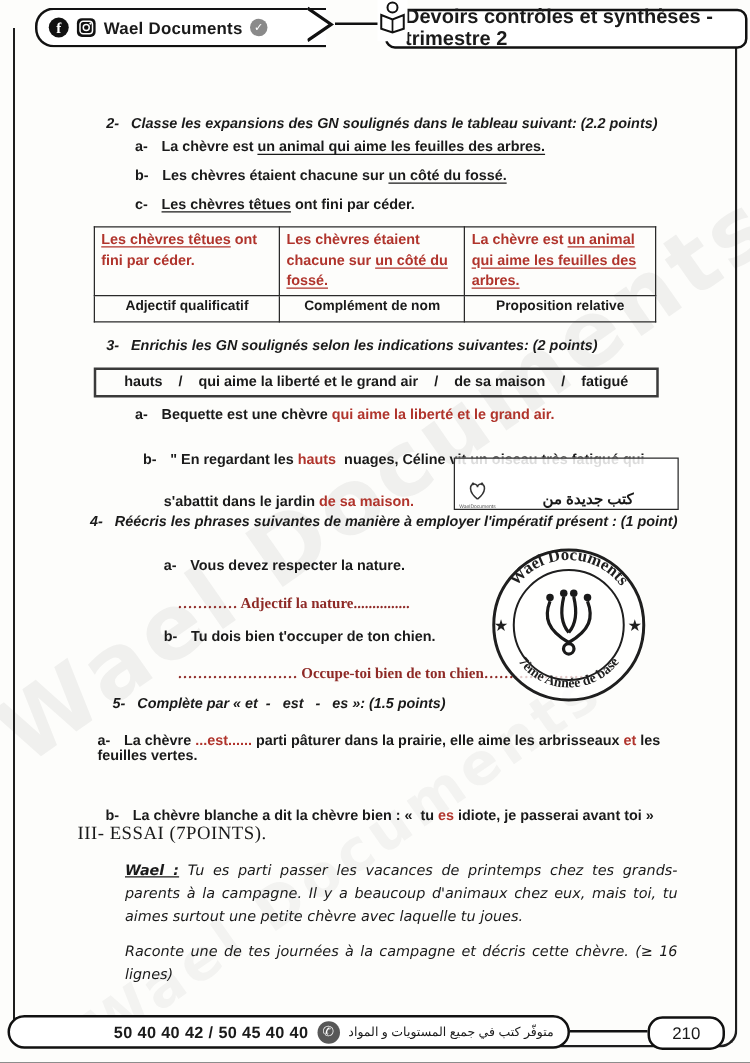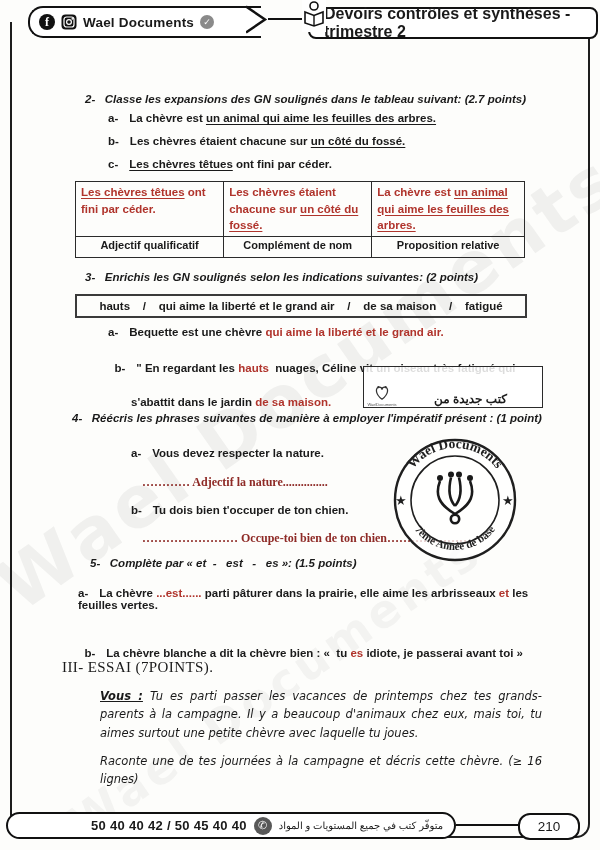--- a/index.html
+++ b/index.html
@@ -109,21 +109,21 @@
   <span class="reader-ic">
     <svg width="24" height="28" viewBox="0 0 24 28">
         <circle cx="12" cy="6" r="4" fill="#fff" stroke="#111" stroke-width="1.6"></circle>
         <path d="M3 12 L12 15.5 L21 12 L21 23 L12 26 L3 23 Z" fill="#fff" stroke="#111" stroke-width="1.6"></path>
         <path d="M12 15.5 L12 26" stroke="#111" stroke-width="1.4"></path>
       </svg>
   </span>
   <span class="txt">Devoirs contrôles et synthèses - trimestre 2</span>
 </div>
 
-<div class="abs t-title pre" style="left:85px;top:93px;">2-   Classe les expansions des GN soulignés dans le tableau suivant: (2.7 points)</div>
+<div class="abs t-title pre" style="left:85px;top:93px;">2-   Classe les expansions des GN soulignés dans le tableau suivant: (2.2 points)</div>
 
 <div class="abs t-body" style="left:108px;top:112px;text-align:right;">
   <span class="lbl">a-</span><span>La chèvre est </span><span class="u">un animal qui aime les feuilles des arbres.</span><span></span>
 </div>
 <div class="abs t-body" style="left:108px;top:135px;">
   <span class="lbl">b-</span><span>Les chèvres étaient chacune sur </span><span class="u">un côté du fossé.</span><span></span>
 </div>
 <div class="abs t-body" style="left:108px;top:158px;">
   <span class="lbl">c-</span><span></span><span class="u">Les chèvres têtues</span><span> ont fini par céder.</span>
 </div>
@@ -220,21 +220,21 @@
 <div class="abs t-body" style="left:78px;top:587px;width:472px;">
   <span class="lbl">a-</span><span>La chèvre </span><span class="red">...est......</span><span> parti pâturer dans la prairie, elle aime les arbrisseaux </span><span class="red">et</span><span> les feuilles vertes.</span>
 </div>
 <div class="abs t-body pre" style="left:78px;top:635px;width:500px;">
   <span class="lbl">b-</span><span>La chèvre blanche a dit la chèvre bien : «  tu </span><span class="red">es</span><span> idiote, je passerai avant toi »</span>
 </div>
 
 <div class="abs essai-h" style="left:62px;top:659px;">III- ESSAI (7POINTS).</div>
 
 <div class="abs sujet" style="left:100px;top:687px;width:442px;">
-  <span class="sl">Vous :</span><span> Tu es parti passer les vacances de printemps chez tes grands-parents à la campagne. Il y a beaucoup d'animaux chez eux, mais toi, tu aimes surtout  une petite chèvre avec laquelle  tu joues.</span>
+  <span class="sl">Wael :</span><span> Tu es parti passer les vacances de printemps chez tes grands-parents à la campagne. Il y a beaucoup d'animaux chez eux, mais toi, tu aimes surtout  une petite chèvre avec laquelle  tu joues.</span>
 </div>
 <div class="abs sujet" style="left:100px;top:752px;width:442px;">Raconte une de tes journées à la campagne et décris cette chèvre. (≥ 16 lignes)</div>
 
 <div class="foot-pill">
   <span class="ar">متوفّر كتب في جميع المستويات و المواد</span>
   <span class="ph">✆</span>
   <span class="nums">50 40 40 42 / 50 45 40 40</span>
 </div>
 <div class="foot-line"></div>
 <div class="page-pill">210</div>

